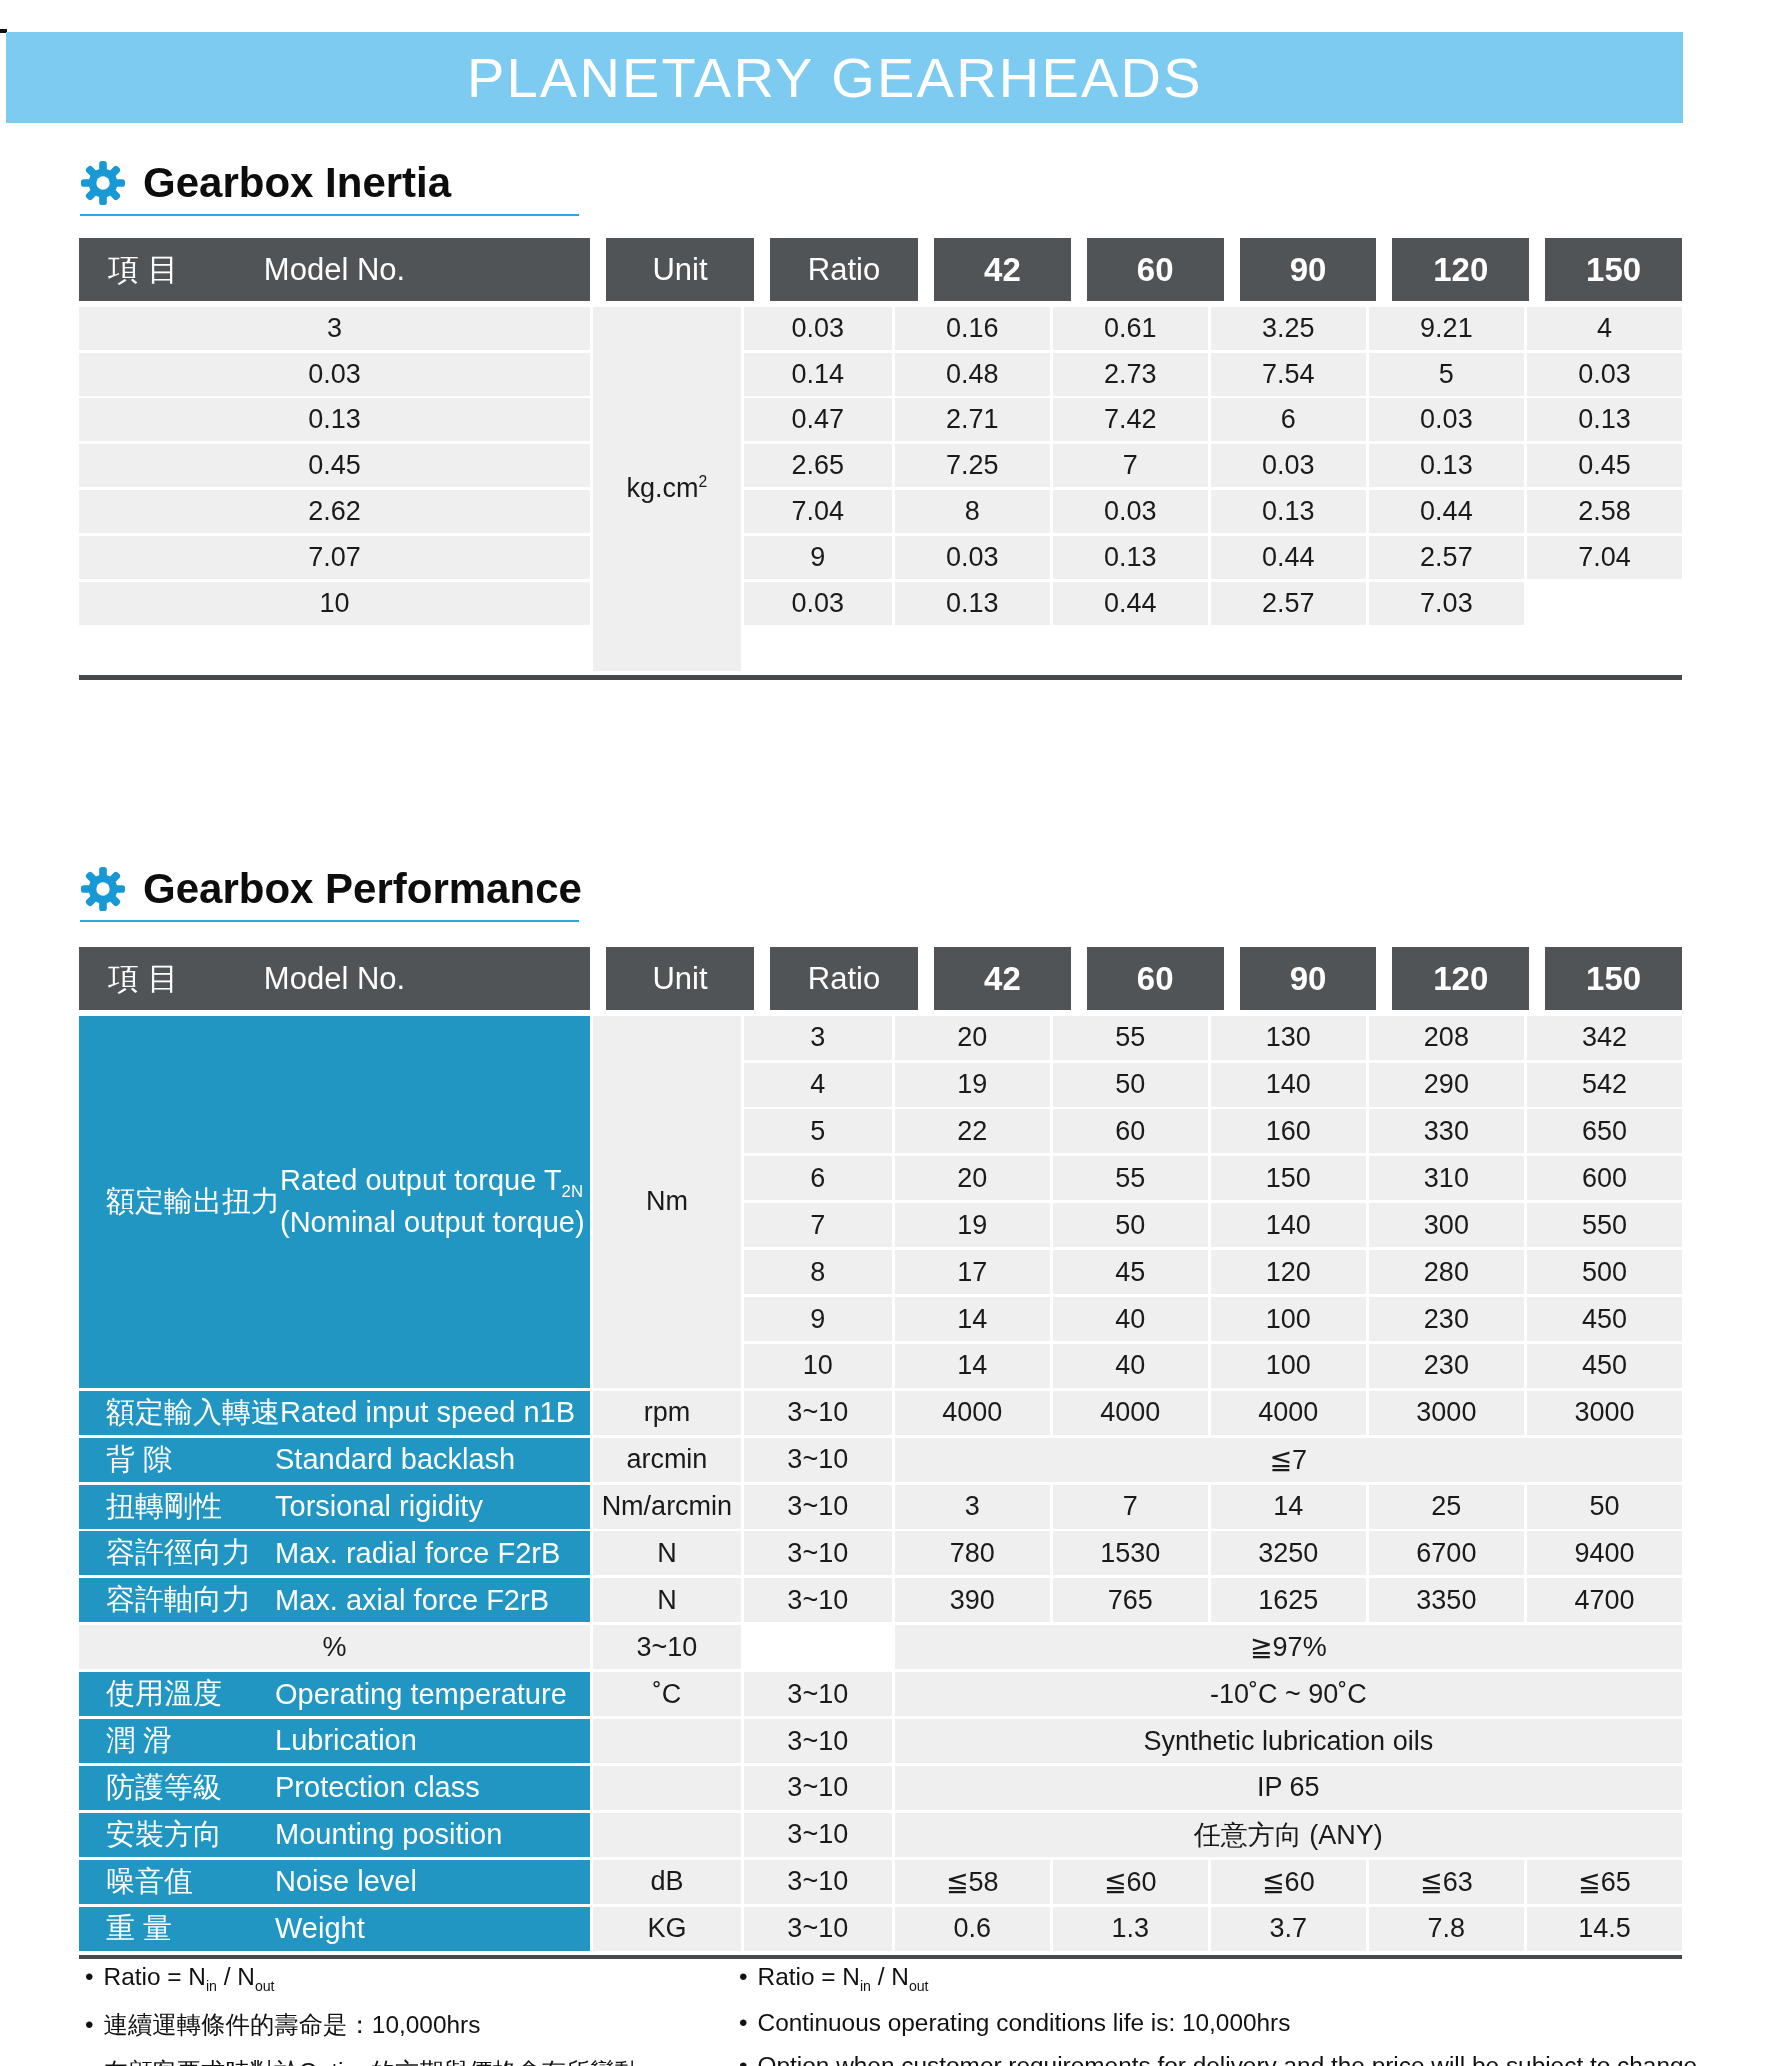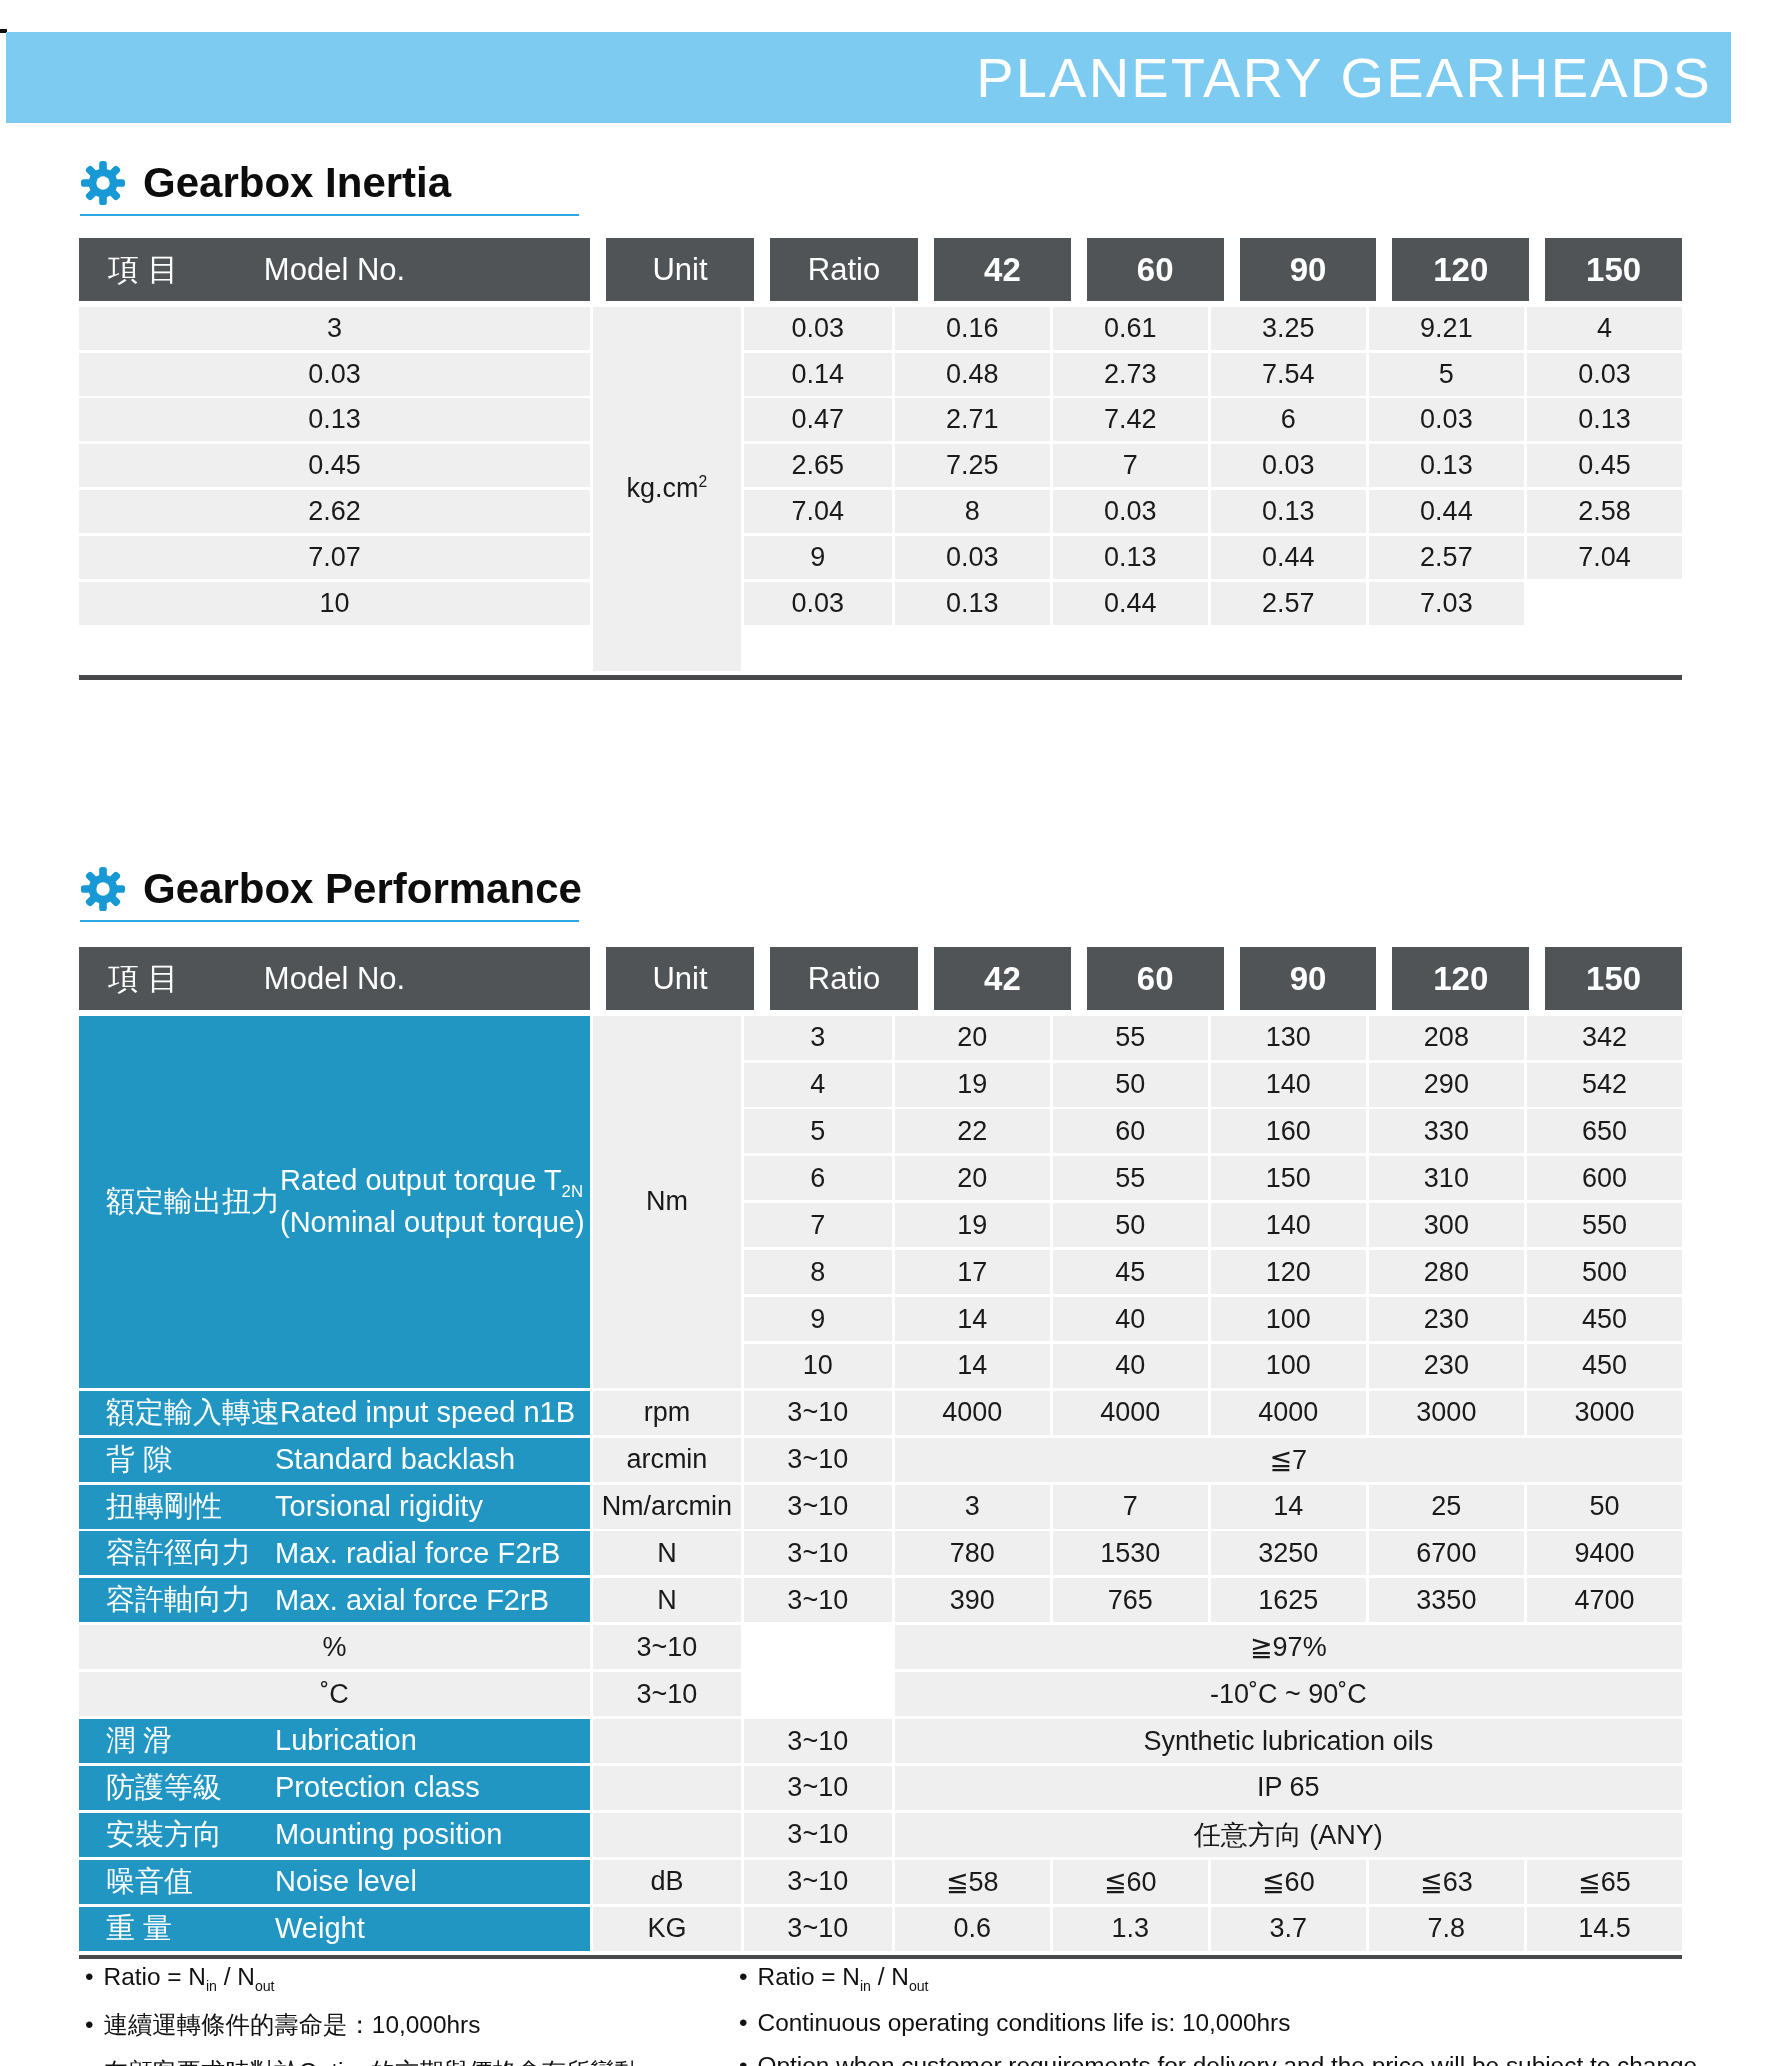--- a/index.html
+++ b/index.html
@@ -2,21 +2,21 @@
 <html style="font-size:11.5px"><head>
 <meta charset="utf-8">
 <style>
   html,body{margin:0;padding:0;}
   body{
     width:1771px;height:2066px;background:#ffffff;position:relative;overflow:hidden;
     font-family:"Liberation Sans","DejaVu Sans",sans-serif;color:#1a1a1a;
   }
   
   .banner{position:absolute;left:5.7px;top:32px;width:1677px;height:91px;background:#7dcbf0;
-    display:flex;align-items:center;justify-content:flex-end;padding-left:48px;}
+    display:flex;align-items:center;justify-content:center;}
   .banner .title{color:#ffffff;font-size:56px;font-weight:400;letter-spacing:2.2px;padding-right:18.7px;}
   .print-mark{position:absolute;left:0;top:29px;width:6.5px;height:4.3px;background:#111;}
   
   .sect{position:absolute;left:80px;}
   .sect .hrow{display:flex;align-items:center;gap:17px;}
   .sect .htext{font-size:42px;font-weight:700;color:#0d0d0d;}
   .sect .hline{height:2.2px;background:#2aa9e0;width:499px;margin-top:7.2px;}
   
   .t{position:absolute;left:79px;width:1603px;}
   .thead,.tbody{display:grid;grid-template-columns:511px 148px 148px repeat(5,1fr);gap:2.9px;}
@@ -279,20 +279,24 @@
     <div class="c">390</div>
     <div class="c">765</div>
     <div class="c">1625</div>
     <div class="c">3350</div>
     <div class="c">4700</div>
 
     <div class="c">%</div>
     <div class="c">3~10</div>
     <div class="c" style="grid-column:4/span 5">≧97%</div>
 
+    <div class="blue">
+        <span class="cn">使用溫度</span>
+        <span class="en">Operating temperature</span>
+      </div>
     <div class="c">˚C</div>
     <div class="c">3~10</div>
     <div class="c" style="grid-column:4/span 5">-10˚C ~ 90˚C</div>
 
     <div class="blue">
         <span class="cn">潤 滑</span>
         <span class="en">Lubrication</span>
       </div>
     <div class="c"></div>
     <div class="c">3~10</div>

